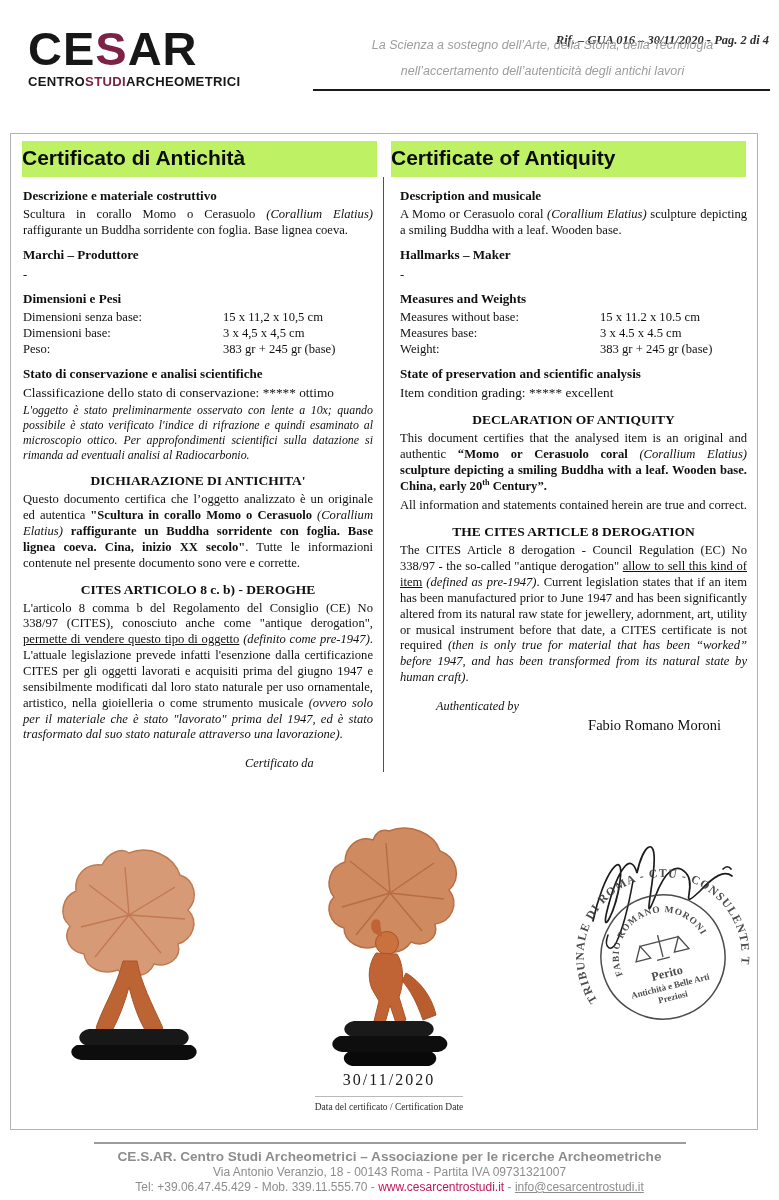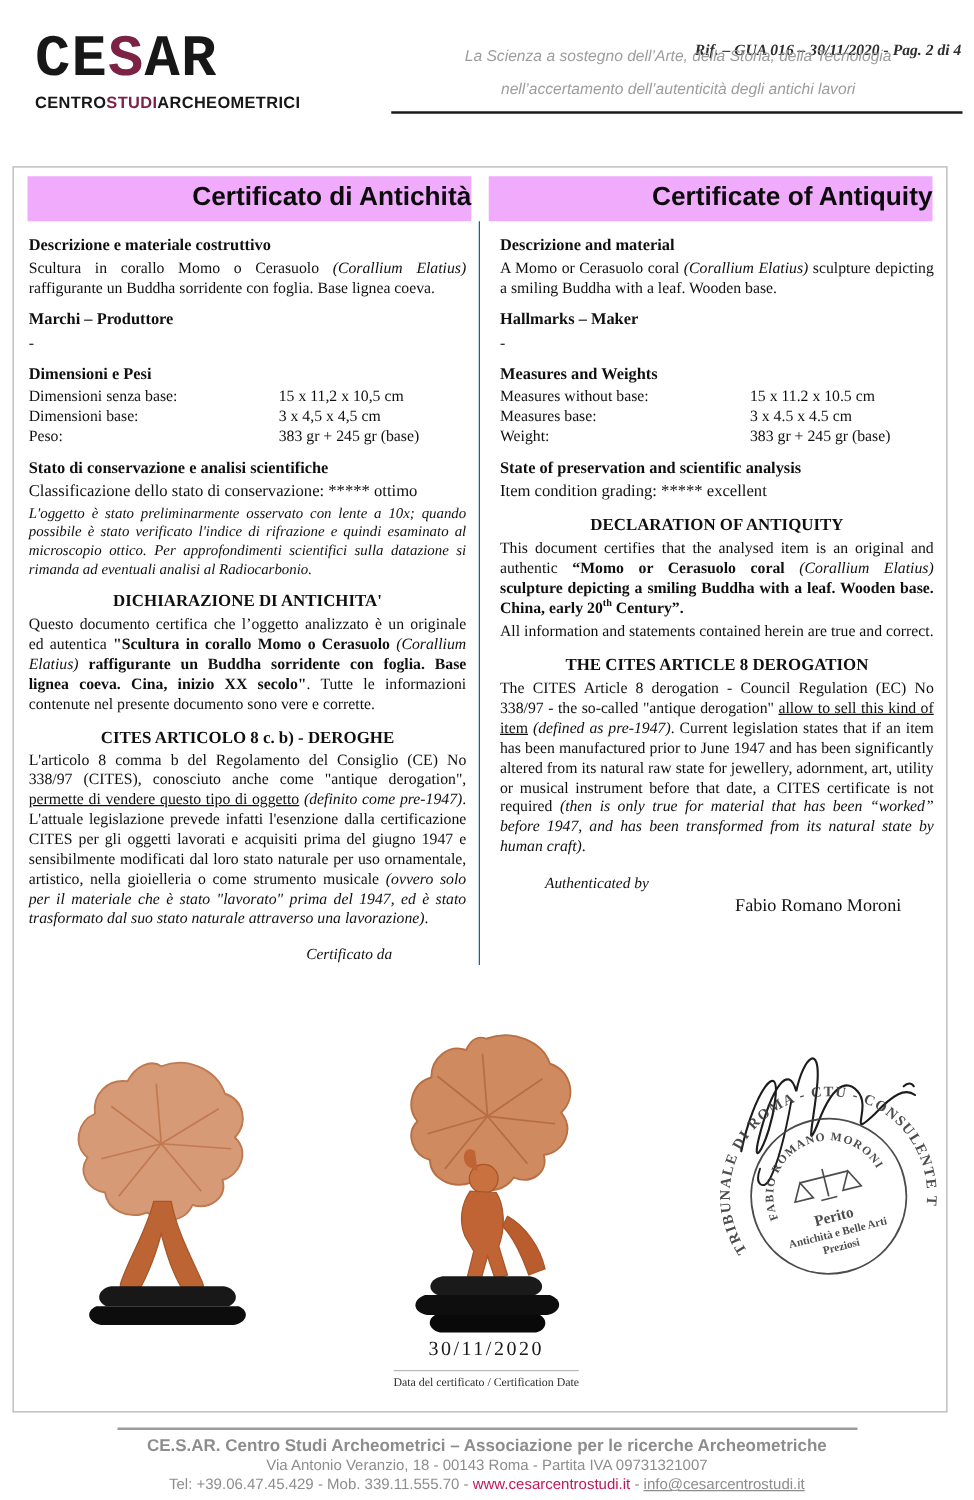--- a/index.html
+++ b/index.html
@@ -4,36 +4,36 @@
 <style>
   * { margin:0; padding:0; box-sizing:border-box; }
   body { background:#fff; }
   .page { position:relative; width:779px; height:1200px; background:#ffffff;
           font-family:"Liberation Serif", serif; color:#111; overflow:hidden; }
 
   
   .ref-line { position:absolute; top:5px; right:10px; font-style:italic; font-weight:bold;
               font-size:12.5px; color:#2e2e2e;margin-top:28px; }
   .logo { position:absolute; left:28px; top:24px; }
-  .logo-main { font-family:Liberation Mono, monospace; font-weight:bold; font-size:47px;
+  .logo-main { font-family:Liberation Sans, sans-serif; font-weight:bold; font-size:47px;
                line-height:1.05; letter-spacing:1px; color:#171717; }
   .logo-sub  { font-family:"Liberation Sans", sans-serif; font-weight:bold; font-size:13.1px;
                letter-spacing:0.3px; margin-top:1px; color:#171717; }
   .mar { color:#7c2244; }
   .tagline { position:absolute; left:318px; right:12px; top:38px; text-align:center;
              font-family:"Liberation Sans", sans-serif; font-style:italic; font-size:12.5px;
              color:#9d9d9d; }
   .tagline .tl2 { margin-top:12px; }
   .hdr-rule { position:absolute; left:313px; right:9px; top:89px; border-top:2px solid #1b1b1b; }
 
   
   .cert-box { position:absolute; left:10px; top:133px; width:748px; height:997px;
               border:1px solid #b3b3b3; background:#fff; }
   .titlebars { display:flex; gap:14px; padding:7px 11px 0 11px; }
-  .tbar { flex:1; background:#f0abfc; text-align:right; font-family:"Liberation Sans", sans-serif;
+  .tbar { flex:1; background:#bef264; text-align:left; font-family:"Liberation Sans", sans-serif;
           font-weight:bold; font-size:21px; padding:5px 0 7px; color:#0b0b0b; }
   .cols { display:flex; }
   .col { width:373px; padding:9px 10px 0 12px; font-size:12.6px; line-height:1.26;
          text-align:justify; color:#101010; }
   .col-left { border-right:1px solid #0369a1; }
   .col-right { width:373px; padding-left:16px; padding-right:10px; }
   .h-sec { font-weight:bold; font-size:13.1px; margin:8px 0 3px; text-align:left; }
   .h-sec:first-child { margin-top:2px; }
   .h-center { font-weight:bold; font-size:13.5px; text-align:center; margin:9px 0 3px; }
   .para { margin:0 0 3px; }
@@ -128,21 +128,21 @@
         <div class="h-center">DICHIARAZIONE DI ANTICHITA'</div>
         <p class="para"><span>Questo documento certifica che l’oggetto analizzato è un originale ed autentica </span><span class="rb">"Scultura in corallo Momo o Cerasuolo </span><span class="ri">(Corallium Elatius)</span><span class="rb"> raffigurante un Buddha sorridente con foglia. Base lignea coeva. Cina, inizio XX secolo"</span><span>. Tutte le informazioni contenute nel presente documento sono vere e corrette.</span></p>
 
         <div class="h-center">CITES ARTICOLO 8 c. b) - DEROGHE</div>
         <p class="para"><span>L'articolo 8 comma b del Regolamento del Consiglio (CE) No 338/97 (CITES), conosciuto anche come "antique derogation", </span><span class="ru">permette di vendere questo tipo di oggetto</span><span> </span><span class="ri">(definito come pre-1947)</span><span>. L'attuale legislazione prevede infatti l'esenzione dalla certificazione CITES per gli oggetti lavorati e acquisiti prima del giugno 1947 e sensibilmente modificati dal loro stato naturale per uso ornamentale, artistico, nella gioielleria o come strumento musicale </span><span class="ri">(ovvero solo per il materiale che è stato "lavorato" prima del 1947, ed è stato trasformato dal suo stato naturale attraverso una lavorazione)</span><span>.</span></p>
 
         <div class="byline byline-left">Certificato da</div>
       </div>
 
       <div class="col col-right">
-        <div class="h-sec">Descrizione and material</div>
+        <div class="h-sec">Description and musicale</div>
         <p class="para"><span>A Momo or Cerasuolo coral </span><span class="ri">(Corallium Elatius)</span><span> sculpture depicting a smiling Buddha with a leaf. Wooden base.</span></p>
 
         <div class="h-sec">Hallmarks – Maker</div>
         <div class="dash">-</div>
 
         <div class="h-sec">Measures and Weights</div>
         <div class="dimrow">
             <span class="lab">Measures without base:</span>
             <span>15 x 11.2 x 10.5 cm</span>
           </div>

